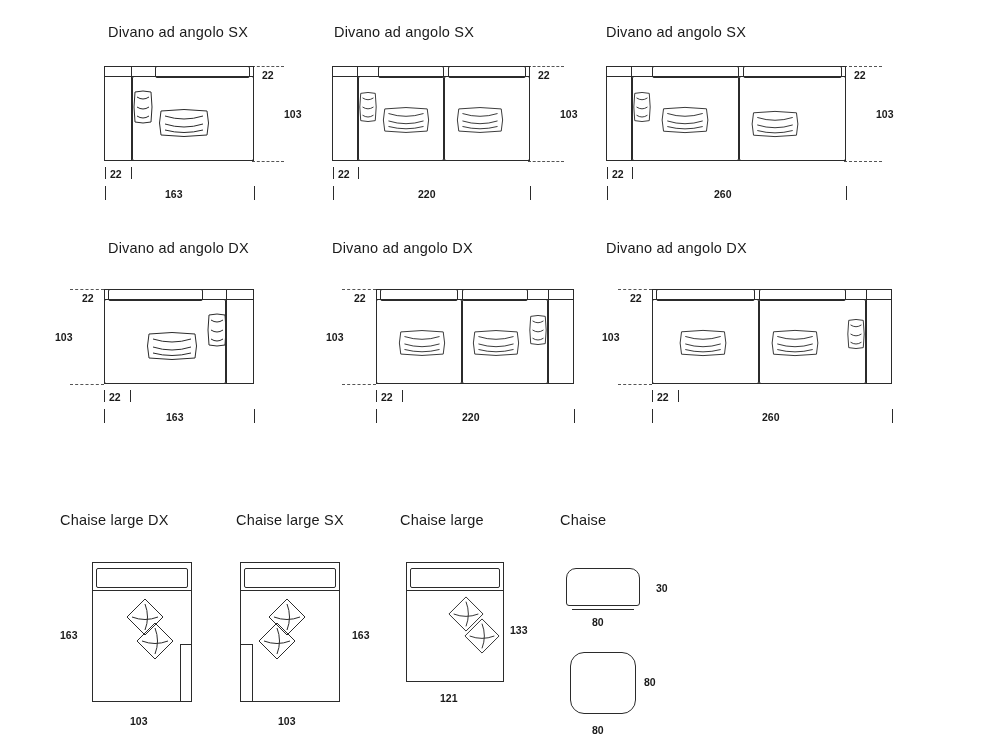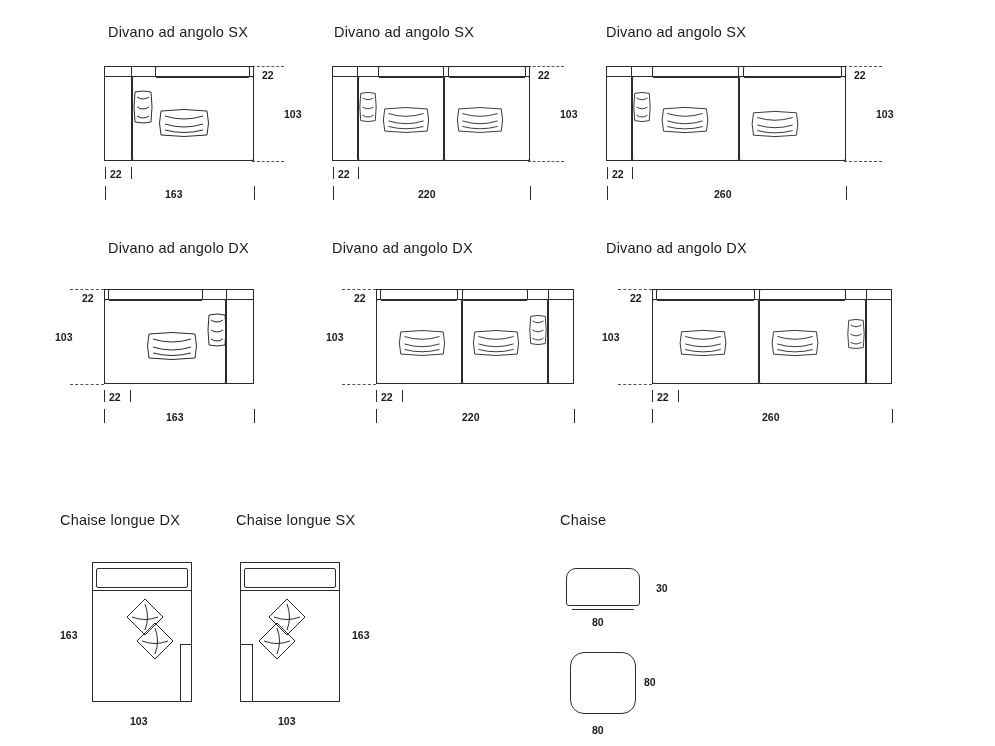--- a/index.html
+++ b/index.html
@@ -331,21 +331,21 @@
     <div class="dim" style="left:6px; top:91px;">103</div>
     <div class="dim" style="left:61px; top:151px;">22</div>
     <div class="tick" style="left:56px; top:150px; height:12px;"></div>
     <div class="tick" style="left:82px; top:150px; height:12px;"></div>
     <div class="tick" style="left:56px; top:169px; height:14px;"></div>
     <div class="tick" style="left:296px; top:169px; height:14px;"></div>
     <div class="dim" style="left:166px; top:171px;">260</div>
   </div>
 
   <div class="module" style="left:60px; top:512px; width:180px; height:220px;">
-    <div class="mod-title" style="left:0px; top:0px;">Chaise longue DX</div>
+    <div class="mod-title" style="left:0px; top:0px;">Chaise large DX</div>
 
     <div class="rect" style="left:32px; top:50px; width:100px; height:140px;"></div>
     <div class="line-h" style="left:32px; top:78px; width:100px;"></div>
     <div class="cushion" style="left:36px; top:56px; width:92px; height:20px;"></div>
     <div class="line-v" style="left:120px; top:132px; height:58px;"></div>
     <div class="line-h" style="left:120px; top:132px; width:12px;"></div>
 
     <svg class="pillow" style="left:66px; top:86px;" width="38" height="38" viewBox="0 0 38 38">
       <path d="M19 1 L37 19 L19 37 L1 19 Z"></path>
       <path d="M6 19 Q19 24 32 19"></path>
@@ -355,21 +355,21 @@
       <path d="M19 1 L37 19 L19 37 L1 19 Z"></path>
       <path d="M6 19 Q19 24 32 19"></path>
       <path d="M19 6 Q24 19 19 32"></path>
     </svg>
 
     <div class="dim" style="left:0px; top:117px;">163</div>
     <div class="dim" style="left:70px; top:203px;">103</div>
   </div>
 
   <div class="module" style="left:232px; top:512px; width:180px; height:220px;">
-    <div class="mod-title" style="left:4px; top:0px;">Chaise longue SX</div>
+    <div class="mod-title" style="left:4px; top:0px;">Chaise large SX</div>
 
     <div class="rect" style="left:8px; top:50px; width:100px; height:140px;"></div>
     <div class="line-h" style="left:8px; top:78px; width:100px;"></div>
     <div class="cushion" style="left:12px; top:56px; width:92px; height:20px;"></div>
     <div class="line-v" style="left:20px; top:132px; height:58px;"></div>
     <div class="line-h" style="left:8px; top:132px; width:12px;"></div>
 
     <svg class="pillow" style="left:36px; top:86px;" width="38" height="38" viewBox="0 0 38 38">
       <path d="M19 1 L37 19 L19 37 L1 19 Z"></path>
       <path d="M6 19 Q19 24 32 19"></path>
@@ -378,20 +378,41 @@
     <svg class="pillow" style="left:26px; top:110px;" width="38" height="38" viewBox="0 0 38 38">
       <path d="M19 1 L37 19 L19 37 L1 19 Z"></path>
       <path d="M6 19 Q19 24 32 19"></path>
       <path d="M19 6 Q24 19 19 32"></path>
     </svg>
 
     <div class="dim" style="left:120px; top:117px;">163</div>
     <div class="dim" style="left:46px; top:203px;">103</div>
   </div>
 
+  <div class="module" style="left:400px; top:512px; width:180px; height:200px;">
+    <div class="mod-title" style="left:0px; top:0px;">Chaise large</div>
+
+    <div class="rect" style="left:6px; top:50px; width:98px; height:120px;"></div>
+    <div class="line-h" style="left:6px; top:78px; width:98px;"></div>
+    <div class="cushion" style="left:10px; top:56px; width:90px; height:20px;"></div>
+
+    <svg class="pillow" style="left:48px; top:84px;" width="36" height="36" viewBox="0 0 38 38">
+      <path d="M19 1 L37 19 L19 37 L1 19 Z"></path>
+      <path d="M6 19 Q19 24 32 19"></path>
+      <path d="M19 6 Q24 19 19 32"></path>
+    </svg>
+    <svg class="pillow" style="left:64px; top:106px;" width="36" height="36" viewBox="0 0 38 38">
+      <path d="M19 1 L37 19 L19 37 L1 19 Z"></path>
+      <path d="M6 19 Q19 24 32 19"></path>
+      <path d="M19 6 Q24 19 19 32"></path>
+    </svg>
+
+    <div class="dim" style="left:110px; top:112px;">133</div>
+    <div class="dim" style="left:40px; top:180px;">121</div>
+  </div>
 
   <div class="module" style="left:560px; top:512px; width:200px; height:220px;">
     <div class="mod-title" style="left:0px; top:0px;">Chaise</div>
 
     <div class="pouff-shape" style="left:6px; top:56px; width:74px; height:38px; border-radius: 10px 10px 3px 3px;"></div>
     <div class="line-h" style="left:12px; top:97px; width:62px;"></div>
     <div class="dim" style="left:96px; top:70px;">30</div>
     <div class="dim" style="left:32px; top:104px;">80</div>
 
     <div class="pouff-shape" style="left:10px; top:140px; width:66px; height:62px; border-radius: 14px;"></div>

